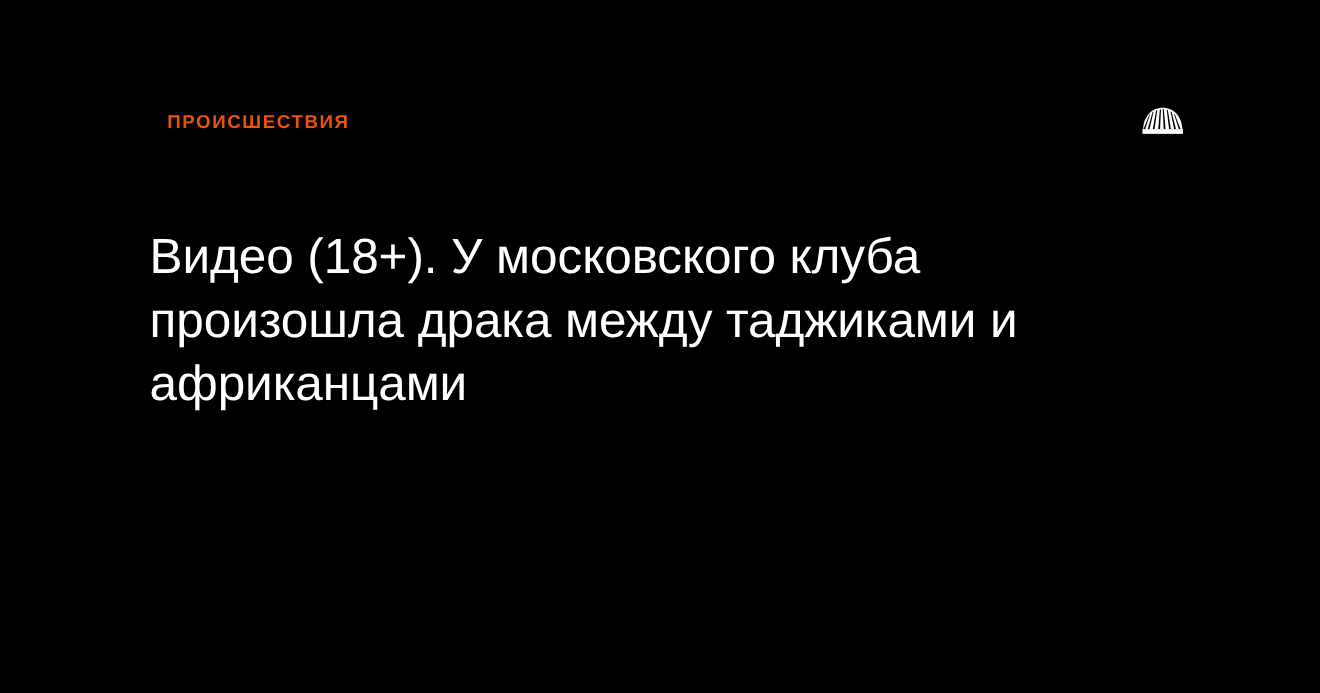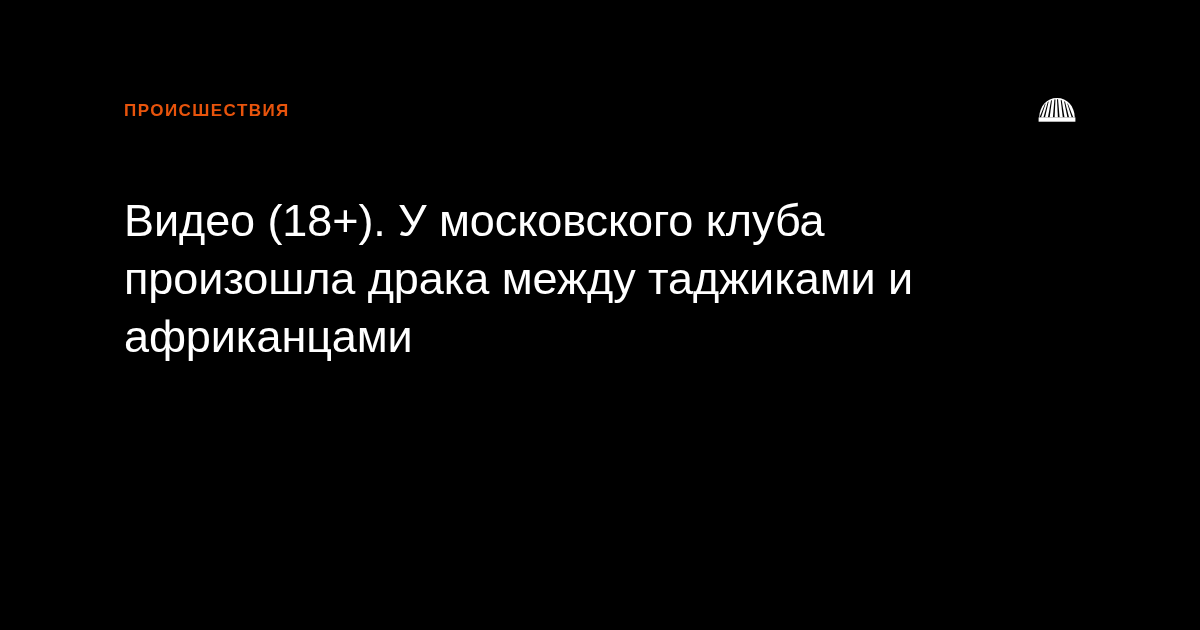--- a/index.html
+++ b/index.html
@@ -33,38 +33,39 @@
     justify-content: space-between;
   }
   .category {
     font-size: 17px;
     font-weight: 700;
     line-height: 1;
     letter-spacing: 0.085em;
     color: #e8540c;
     text-transform: uppercase;
     white-space: nowrap;
+    margin-left: 28px;
   }
 
   
   .logo {
     width: 38px;
     height: 26px;
     display: block;
     flex: 0 0 auto;
   }
   .logo svg { display: block; }
 
   
   .headline {
     position: absolute;
     left: 124px;
     top: 192px;
     width: 830px;
-    margin: 0;
+    margin: 12px;
     font-size: 45px;
     font-weight: 400;
     line-height: 58px;
     color: #ffffff;
     letter-spacing: -0.002em;
     word-wrap: break-word;
   }
 </style>
 </head>
 <body>

